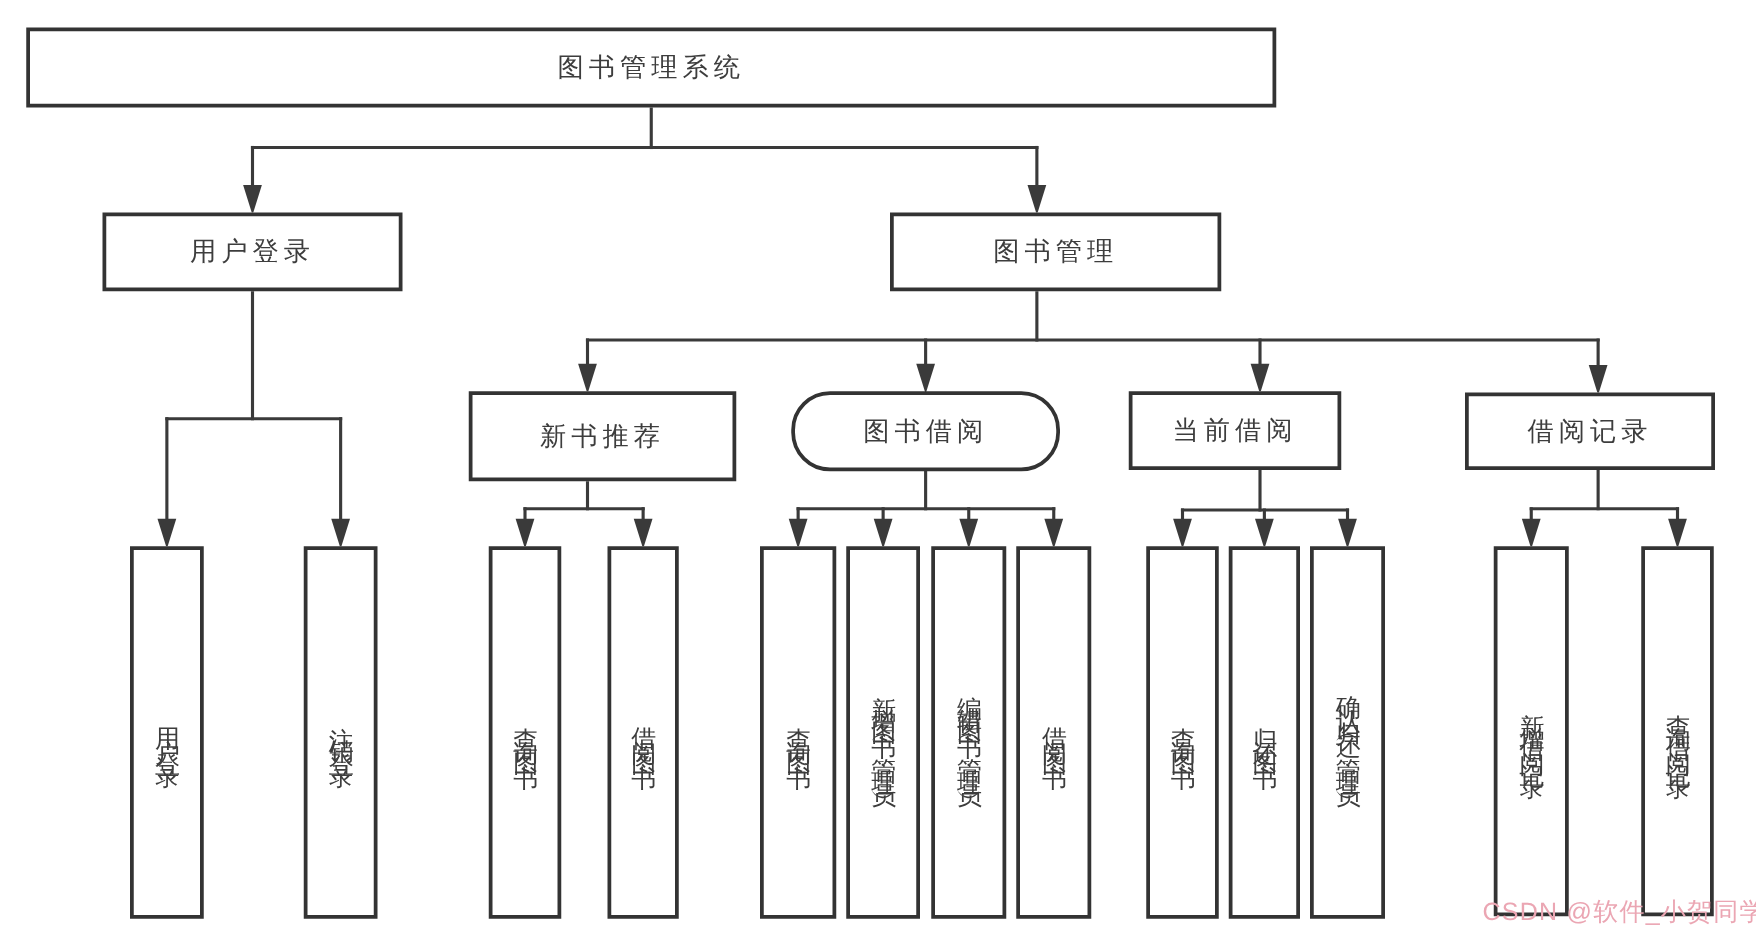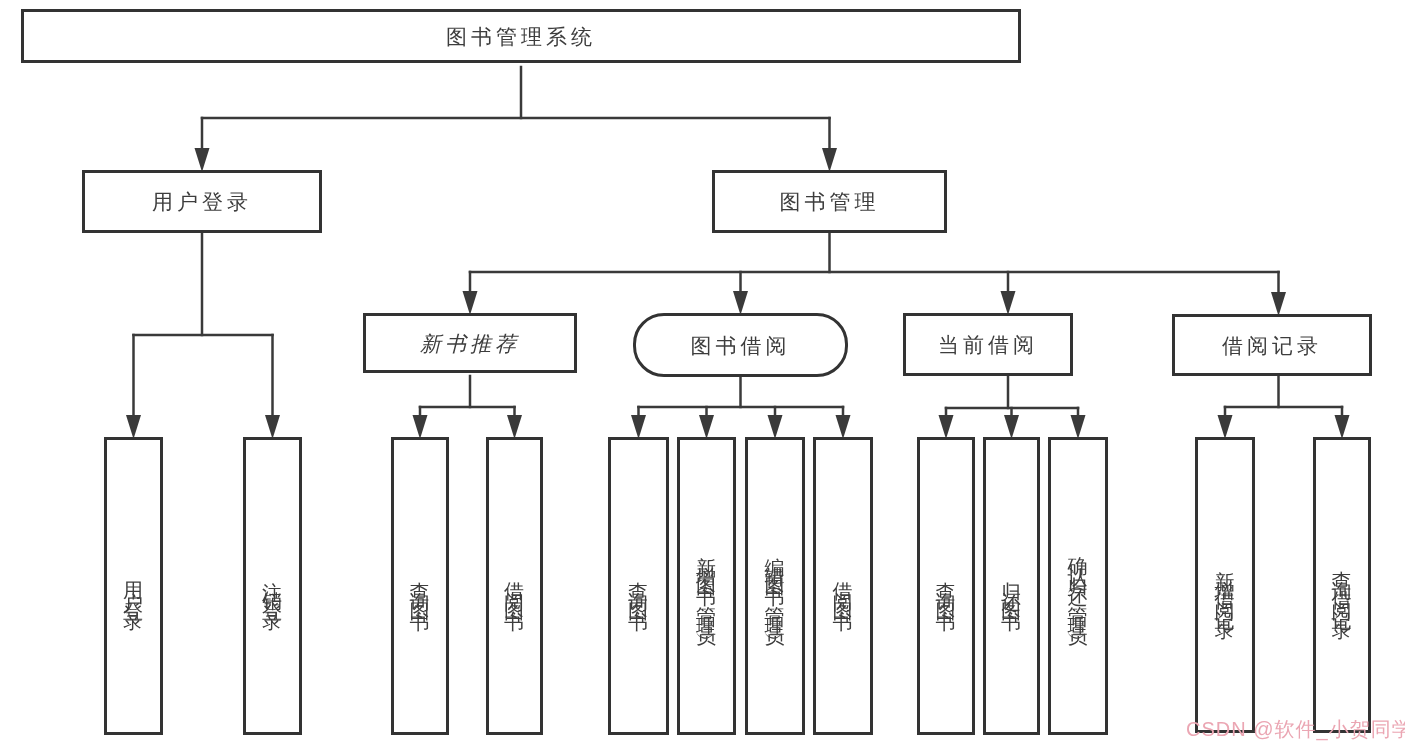--- a/index.html
+++ b/index.html
@@ -121,30 +121,30 @@
       <g>
         <line x1="1278.5" y1="375" x2="1278.5" y2="407" stroke="#3a3a3a" stroke-width="2.5" stroke-linecap="square"></line>
         <line x1="1225" y1="407" x2="1342" y2="407" stroke="#3a3a3a" stroke-width="2.5" stroke-linecap="square"></line>
         <line x1="1225" y1="407" x2="1225" y2="421" stroke="#3a3a3a" stroke-width="2.5" stroke-linecap="square"></line>
         <polygon points="1217.5,415 1232.5,415 1225,439" fill="#3a3a3a"></polygon>
         <line x1="1342" y1="407" x2="1342" y2="421" stroke="#3a3a3a" stroke-width="2.5" stroke-linecap="square"></line>
         <polygon points="1334.5,415 1349.5,415 1342,439" fill="#3a3a3a"></polygon>
       </g>
     </svg>
   <div id="nodes">
-      <div class="node" style="left: 21px; top: 9px; width: 1000px; height: 54px;">
+      <div class="node" style="left: 21px; top: 22px; width: 1000px; height: 64px;">
         <span class="lbl">图书管理系统</span>
       </div>
       <div class="node" style="left: 82px; top: 170px; width: 240px; height: 63px;">
         <span class="lbl">用户登录</span>
       </div>
-      <div class="node" style="left: 712px; top: 170px; width: 235px; height: 63px;">
+      <div class="node" style="left: 712px; top: 170px; width: 265px; height: 63px;">
         <span class="lbl">图书管理</span>
       </div>
-      <div class="node" style="left: 363px; top: 313px; width: 214px; height: 60px; font-style: italic;">
+      <div class="node" style="left: 375px; top: 313px; width: 214px; height: 72px;">
         <span class="lbl">新书推荐</span>
       </div>
       <div class="node" style="left: 633px; top: 313px; width: 215px; height: 64px; border-radius: 31px;">
         <span class="lbl">图书借阅</span>
       </div>
       <div class="node" style="left: 903px; top: 313px; width: 170px; height: 63px;">
         <span class="lbl">当前借阅</span>
       </div>
       <div class="node" style="left: 1172px; top: 314px; width: 200px; height: 62px;">
         <span class="lbl">借阅记录</span>

